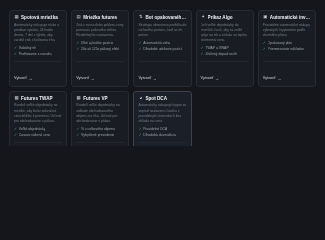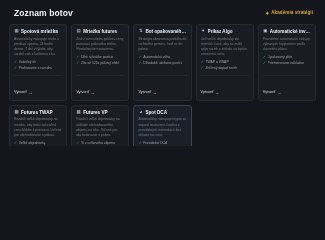--- a/index.html
+++ b/index.html
@@ -170,27 +170,20 @@
     font-size: 4px;
     color: #cfd3db;
     line-height: 1;
   }
 </style>
 </head>
 <body>
 
 <div class="page">
 
-  <div class="header">
-    <div class="page-title">Zoznam botov</div>
-    <div class="academy-link">
-      <span class="star-icon">✶</span>
-      <span>Akadémia stratégií</span>
-    </div>
-  </div>
 
   <div class="bot-grid">
 
     <div class="bot-card">
       <div class="card-head">
         <span class="card-icon">▦</span>
         <span class="card-title">Spotová mriežka</span>
       </div>
       <div class="card-desc">Automaticky nakupuje nízko a predáva vysoko, 24 hodín denne, 7 dní v týždni, aby zarobil zisk z kolísania trhu.</div>
       <ul class="card-features">

